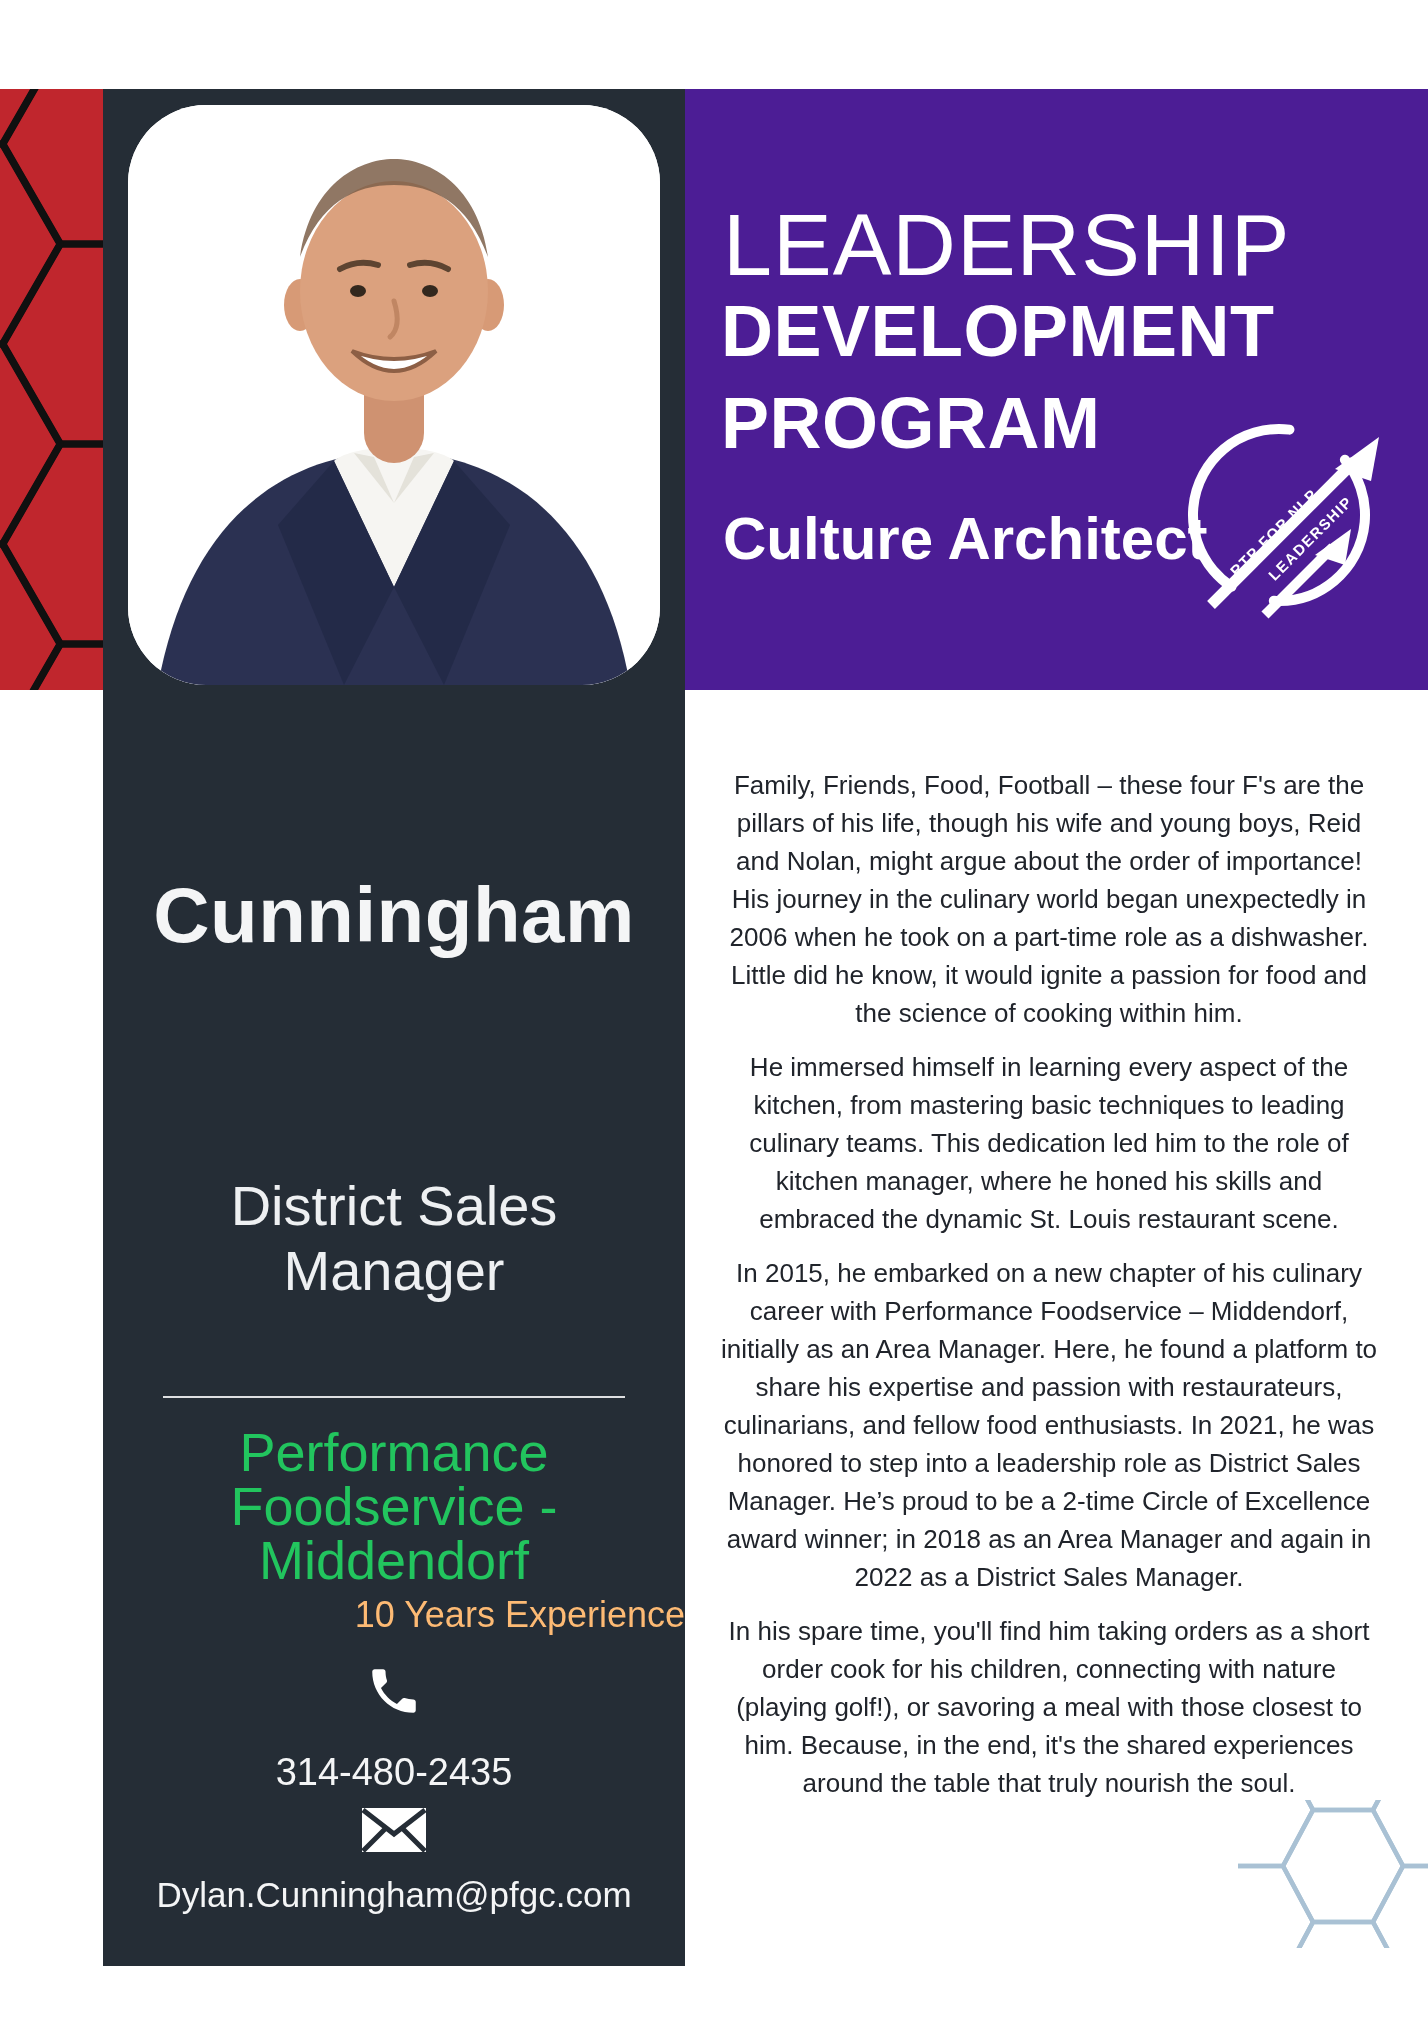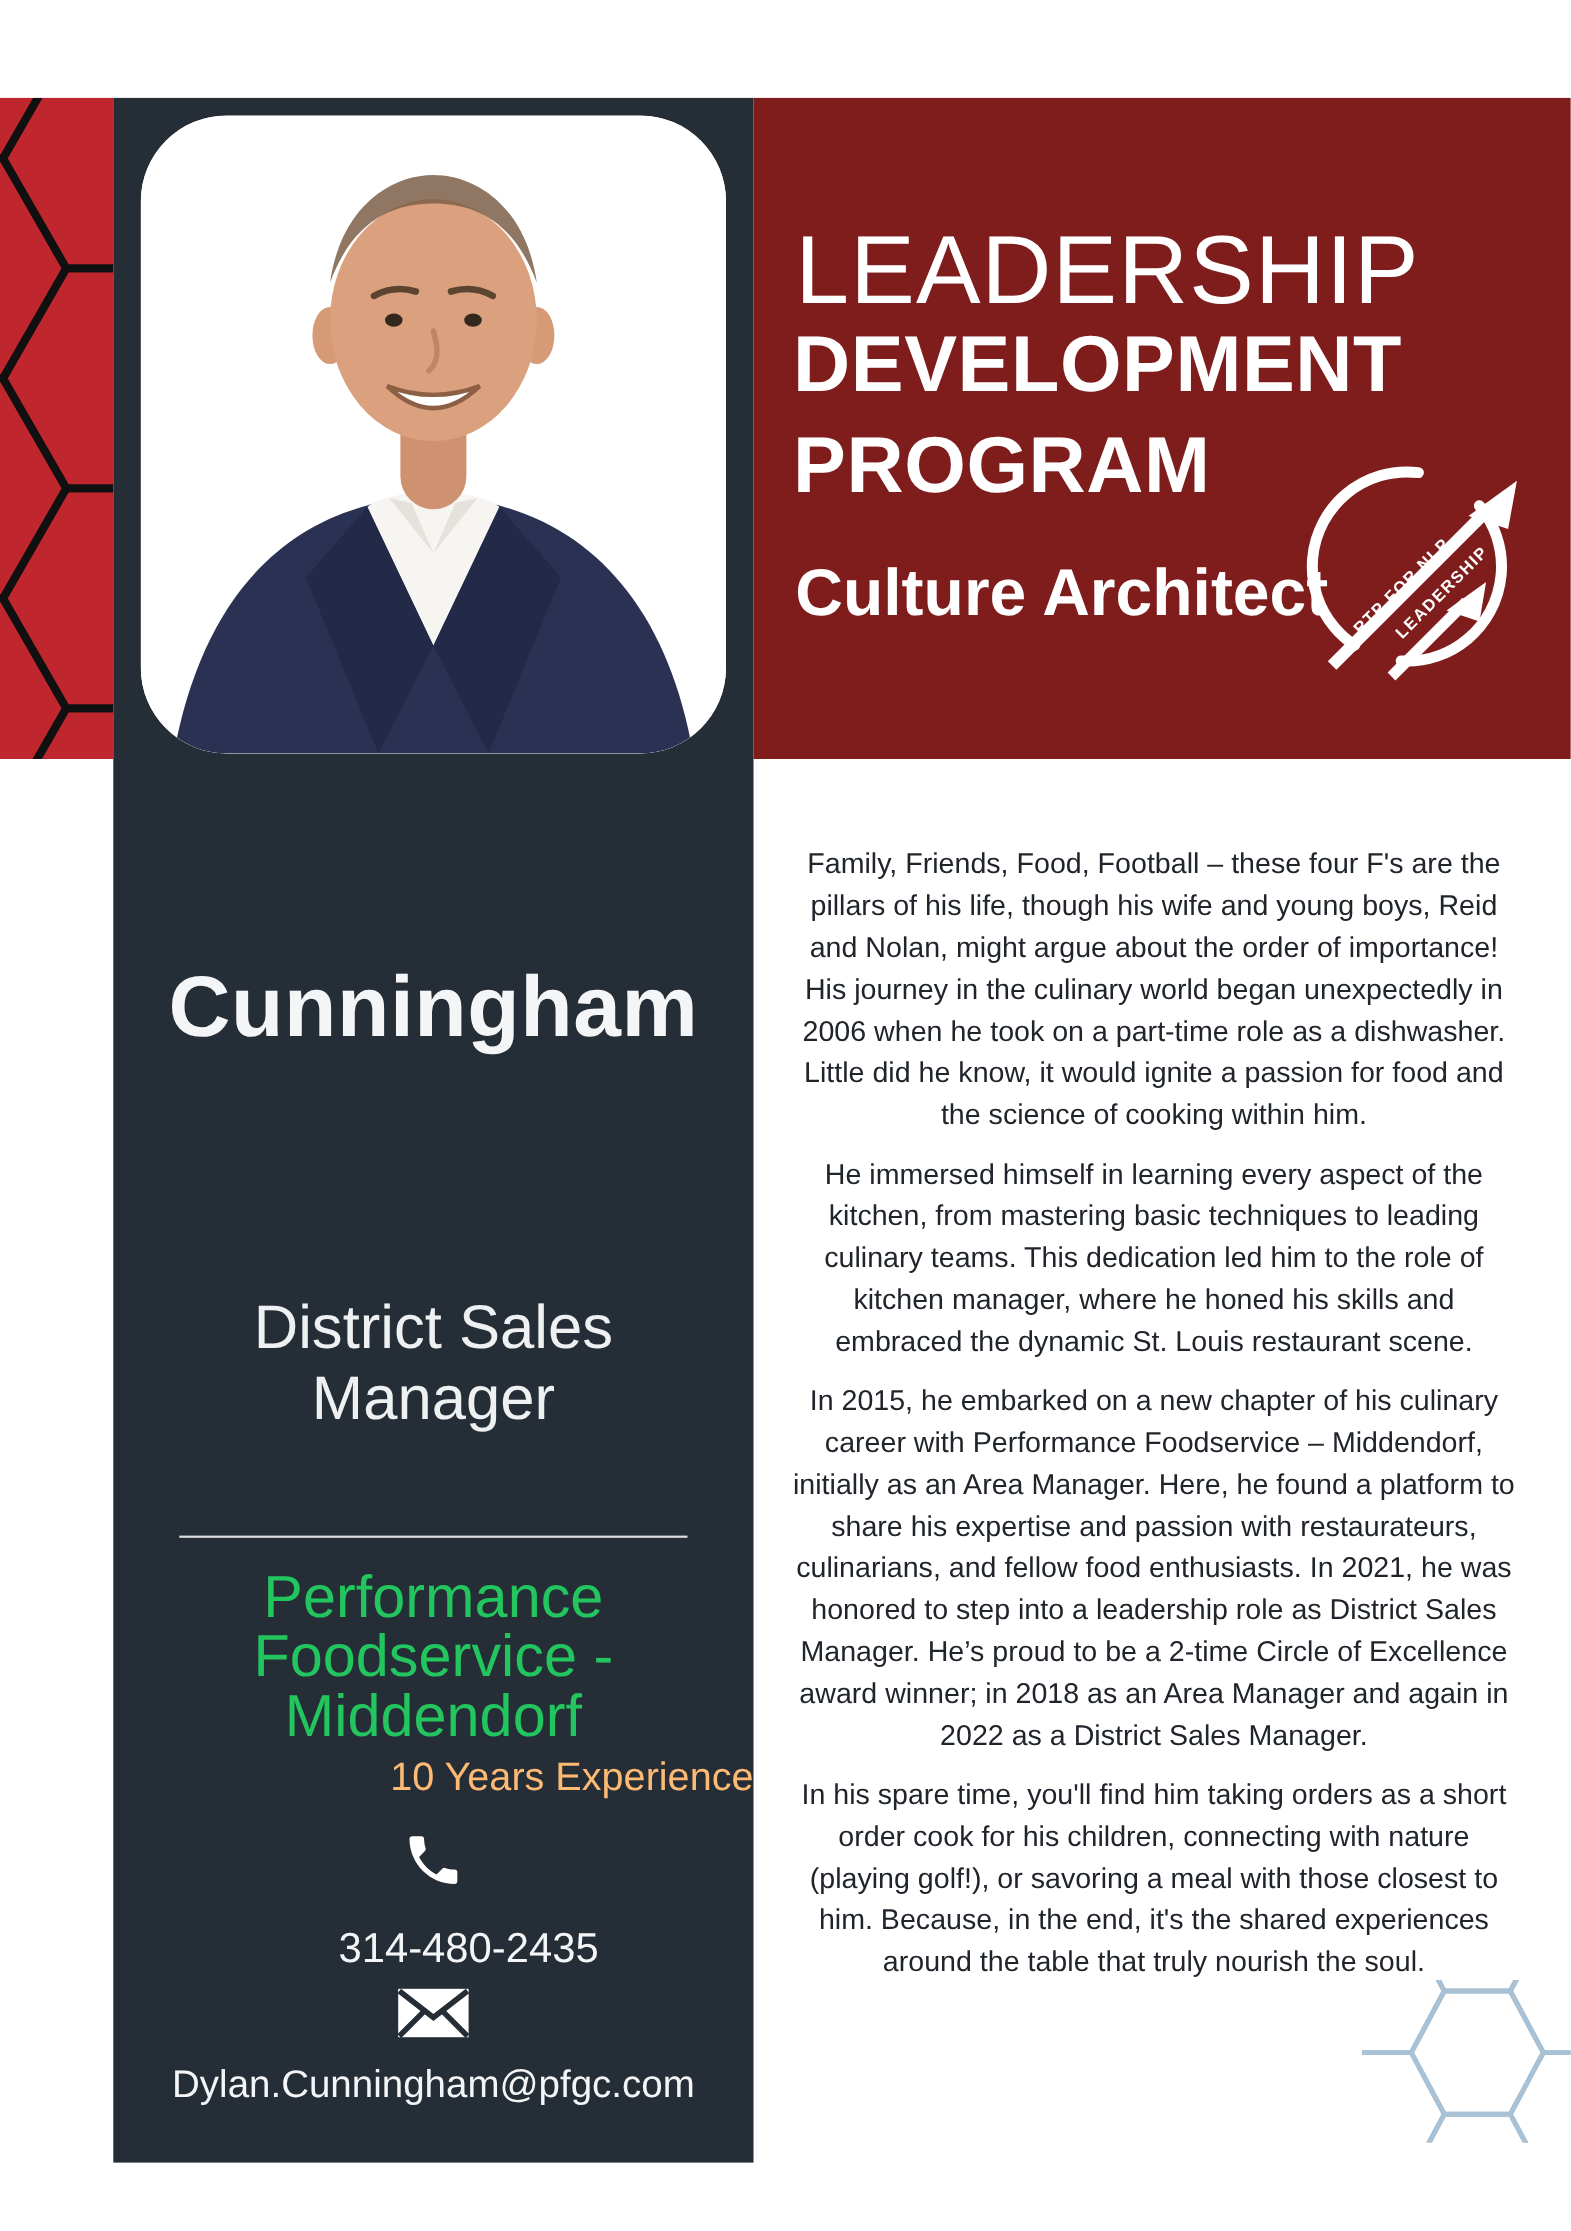--- a/index.html
+++ b/index.html
@@ -14,26 +14,26 @@
 
   
   .card{left:103px;top:89px;width:582px;height:1877px;background:#252d36;color:#f4f5f6;text-align:center;}
   .photo{position:absolute;left:25px;top:16px;width:532px;height:580px;border-radius:78px;overflow:hidden;background:#ffffff;}
   .name{position:absolute;top:785px;left:0;width:100%;font-size:78px;font-weight:700;line-height:82px;letter-spacing:.5px;}
   .role{position:absolute;top:1084px;left:0;width:100%;font-size:56px;font-weight:300;line-height:65px;color:#eef0f2;}
   .divider{position:absolute;top:1307px;left:60px;width:462px;height:2px;background:rgba(255,255,255,.85);}
   .company{position:absolute;top:1336px;left:0;width:100%;font-size:54px;font-weight:300;line-height:54px;color:#22c55e;}
   .exp{position:absolute;top:1505px;left:0;width:100%;font-size:36px;font-weight:300;color:#fdba74;text-align:right;}
   .phone-ic{position:absolute;top:1573px;left:50%;transform:translateX(-50%);width:58px;height:58px;}
-  .phone-no{position:absolute;top:1662px;left:0;width:100%;font-size:38px;font-weight:300;padding-left:32px;}
+  .phone-no{position:absolute;top:1662px;left:0;width:100%;font-size:38px;font-weight:300;}
   .mail-ic{position:absolute;top:1718px;left:50%;transform:translateX(-50%);width:66px;height:46px;}
   .email{position:absolute;top:1786px;left:0;width:100%;font-size:35px;font-weight:300;}
 
   
-  .banner{left:685px;top:89px;width:743px;height:601px;background:#7f1d1d;color:#ffffff;}
+  .banner{left:685px;top:89px;width:743px;height:601px;background:#4c1d95;color:#ffffff;}
   .t1{position:absolute;left:38px;top:112px;font-size:88px;font-weight:400;letter-spacing:1px;line-height:1;}
   .t2{position:absolute;left:36px;top:206px;font-size:72px;font-weight:700;letter-spacing:.5px;line-height:1;}
   .t3{position:absolute;left:36px;top:298px;font-size:72px;font-weight:700;letter-spacing:.5px;line-height:1;}
   .tagline{position:absolute;left:38px;top:420px;font-size:60px;font-weight:700;line-height:1;}
   .logo{position:absolute;left:498px;top:318px;width:222px;height:222px;}
 
   
   .bio{left:715px;top:750px;width:668px;color:#20242b;text-align:center;font-size:26px;line-height:38px;}
   .bio p{margin:16px 0 15px 0;}
 

